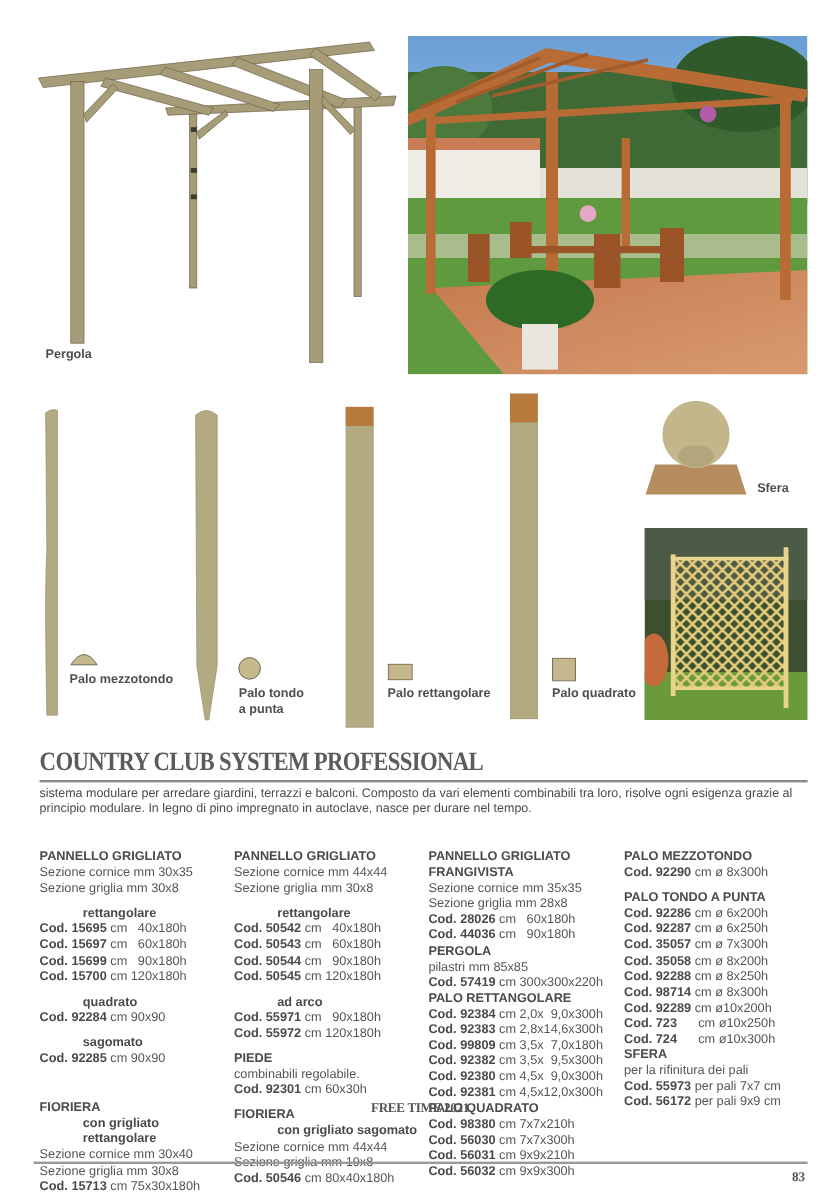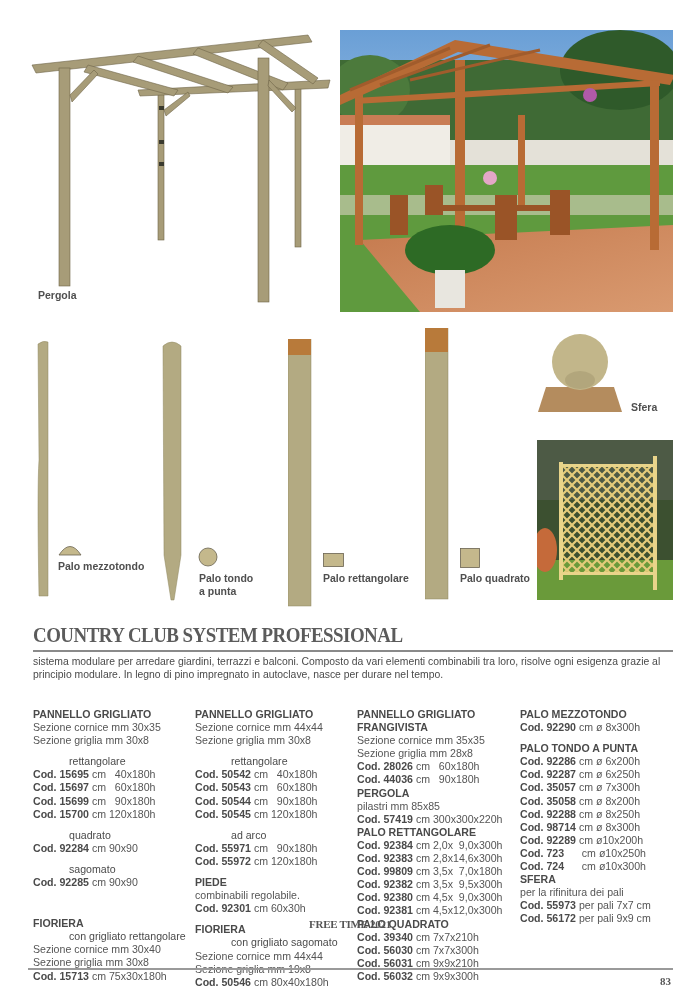--- a/index.html
+++ b/index.html
@@ -31,21 +31,21 @@
       transform: scaleX(0.86);
       transform-origin: left top;
       white-space: nowrap;
     }
     .headline-rule { left: 33px; top: 650px; width: 640px; height: 1.5px; background: #8a8a8a; }
     .intro { left: 33px; top: 655px; width: 645px; font-size: 10.4px; line-height: 13px; color: #4a4a4a; }
 
     
     .col { position: absolute; top: 708px; font-size: 10.6px; line-height: 13.1px; color: #555; }
     .col .h { font-weight: bold; color: #4a4a4a; }
-    .col .sub { font-weight: normal; color: #4a4a4a; padding-left: 36px; }
+    .col .sub { font-weight: bold; color: #4a4a4a; padding-left: 36px; }
     .col .cod { font-weight: bold; color: #4a4a4a; }
     .col .gap { height: 8px; }
     .col .gap-big { height: 28px; }
     .col .row { white-space: pre; }
 
     .col1 { left: 33px; width: 160px; }
     .col2 { left: 195px; width: 160px; }
     .col3 { left: 357px; width: 160px; }
     .col4 { left: 520px; width: 160px; }
 
@@ -298,21 +298,21 @@
   <div>pilastri mm 85x85</div>
   <div class="row"><span class="cod">Cod. 57419</span><span> cm 300x300x220h</span></div>
   <div class="h">PALO RETTANGOLARE</div>
   <div class="row"><span class="cod">Cod. 92384</span><span> cm 2,0x  9,0x300h</span></div>
   <div class="row"><span class="cod">Cod. 92383</span><span> cm 2,8x14,6x300h</span></div>
   <div class="row"><span class="cod">Cod. 99809</span><span> cm 3,5x  7,0x180h</span></div>
   <div class="row"><span class="cod">Cod. 92382</span><span> cm 3,5x  9,5x300h</span></div>
   <div class="row"><span class="cod">Cod. 92380</span><span> cm 4,5x  9,0x300h</span></div>
   <div class="row"><span class="cod">Cod. 92381</span><span> cm 4,5x12,0x300h</span></div>
   <div class="h">PALO QUADRATO</div>
-  <div class="row"><span class="cod">Cod. 39340</span><span> cm 7x7x210h</span></div>
+  <div class="row"><span class="cod">Cod. 98380</span><span> cm 7x7x210h</span></div>
   <div class="row"><span class="cod">Cod. 56030</span><span> cm 7x7x300h</span></div>
   <div class="row"><span class="cod">Cod. 56031</span><span> cm 9x9x210h</span></div>
   <div class="row"><span class="cod">Cod. 56032</span><span> cm 9x9x300h</span></div>
 </div>
 
 <div class="col col4">
   <div class="h">PALO MEZZOTONDO</div>
   <div class="row"><span class="cod">Cod. 92290</span><span> cm ø 8x300h</span></div>
   <div class="gap"></div>
   <div class="h">PALO TONDO A PUNTA</div>

